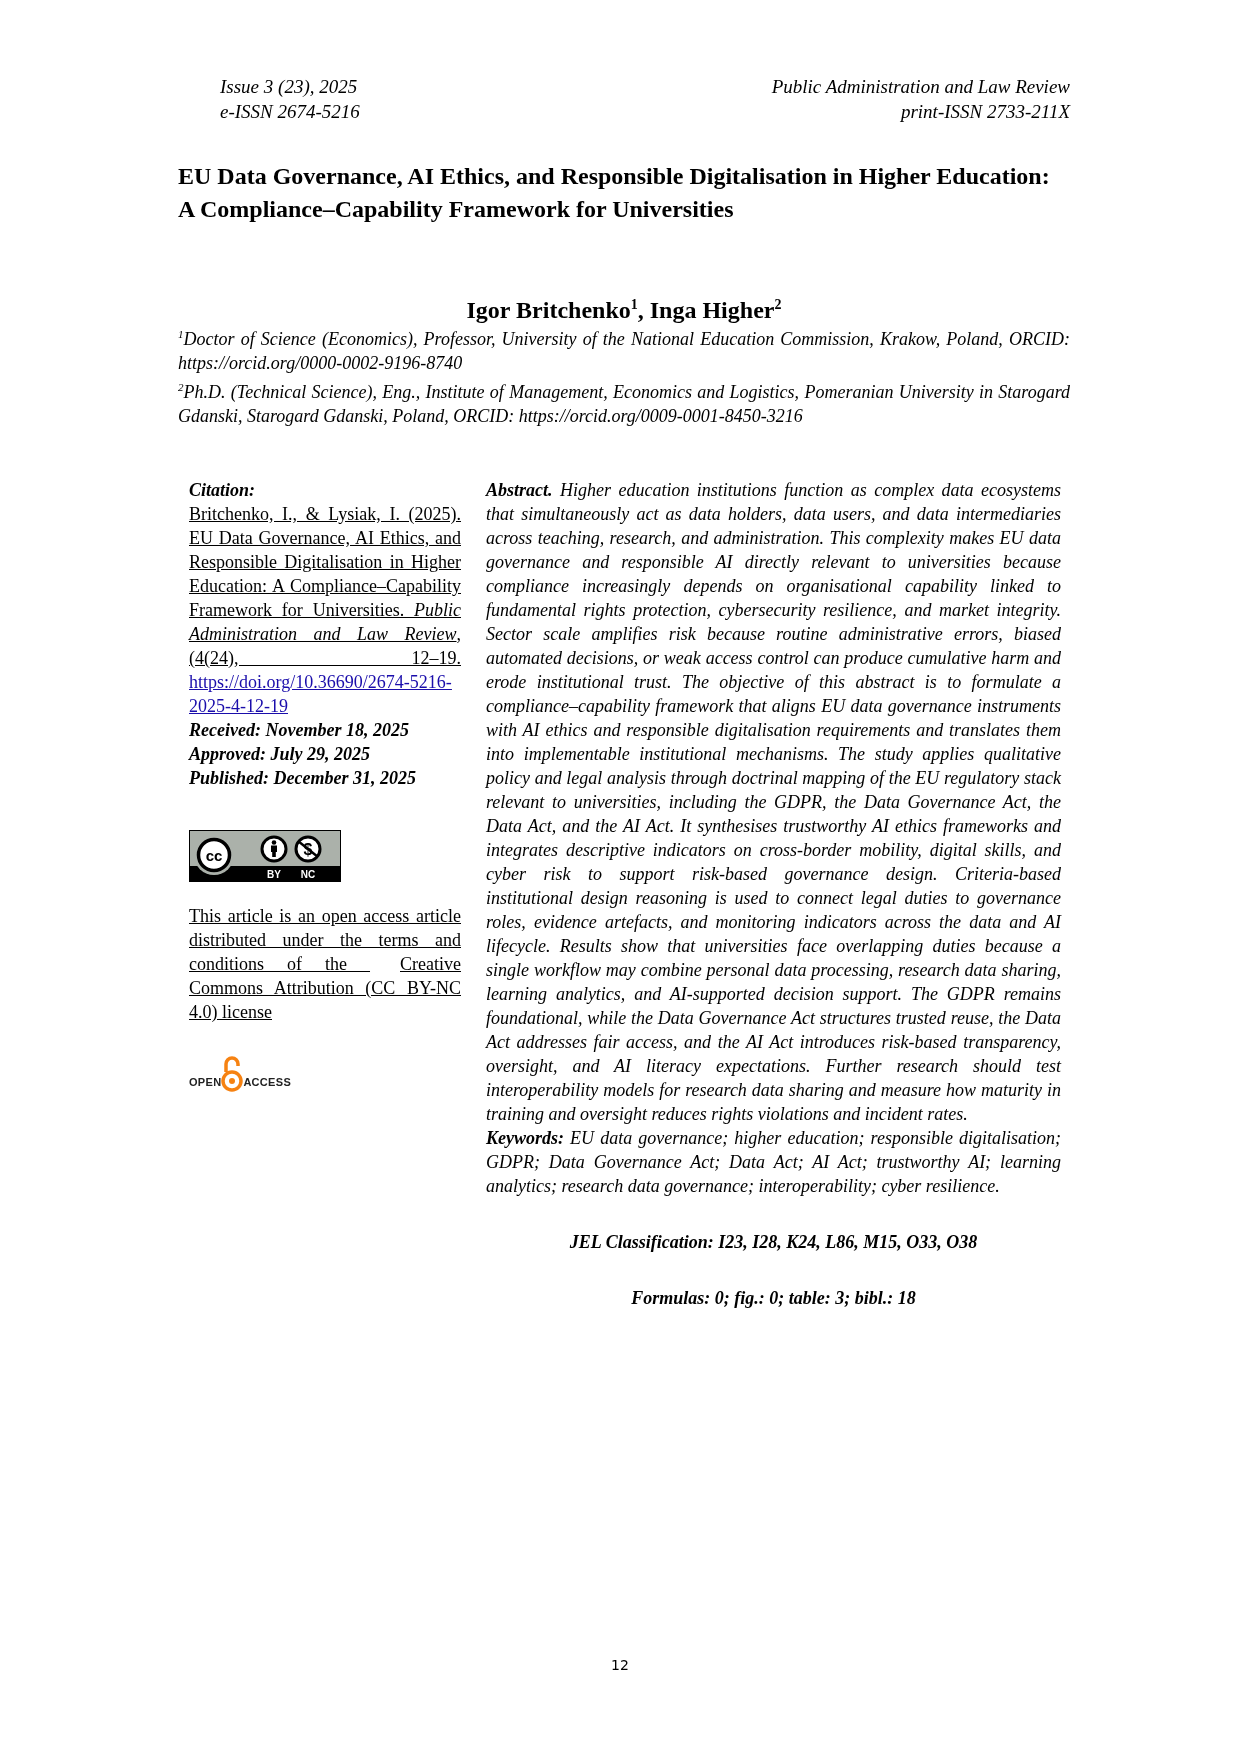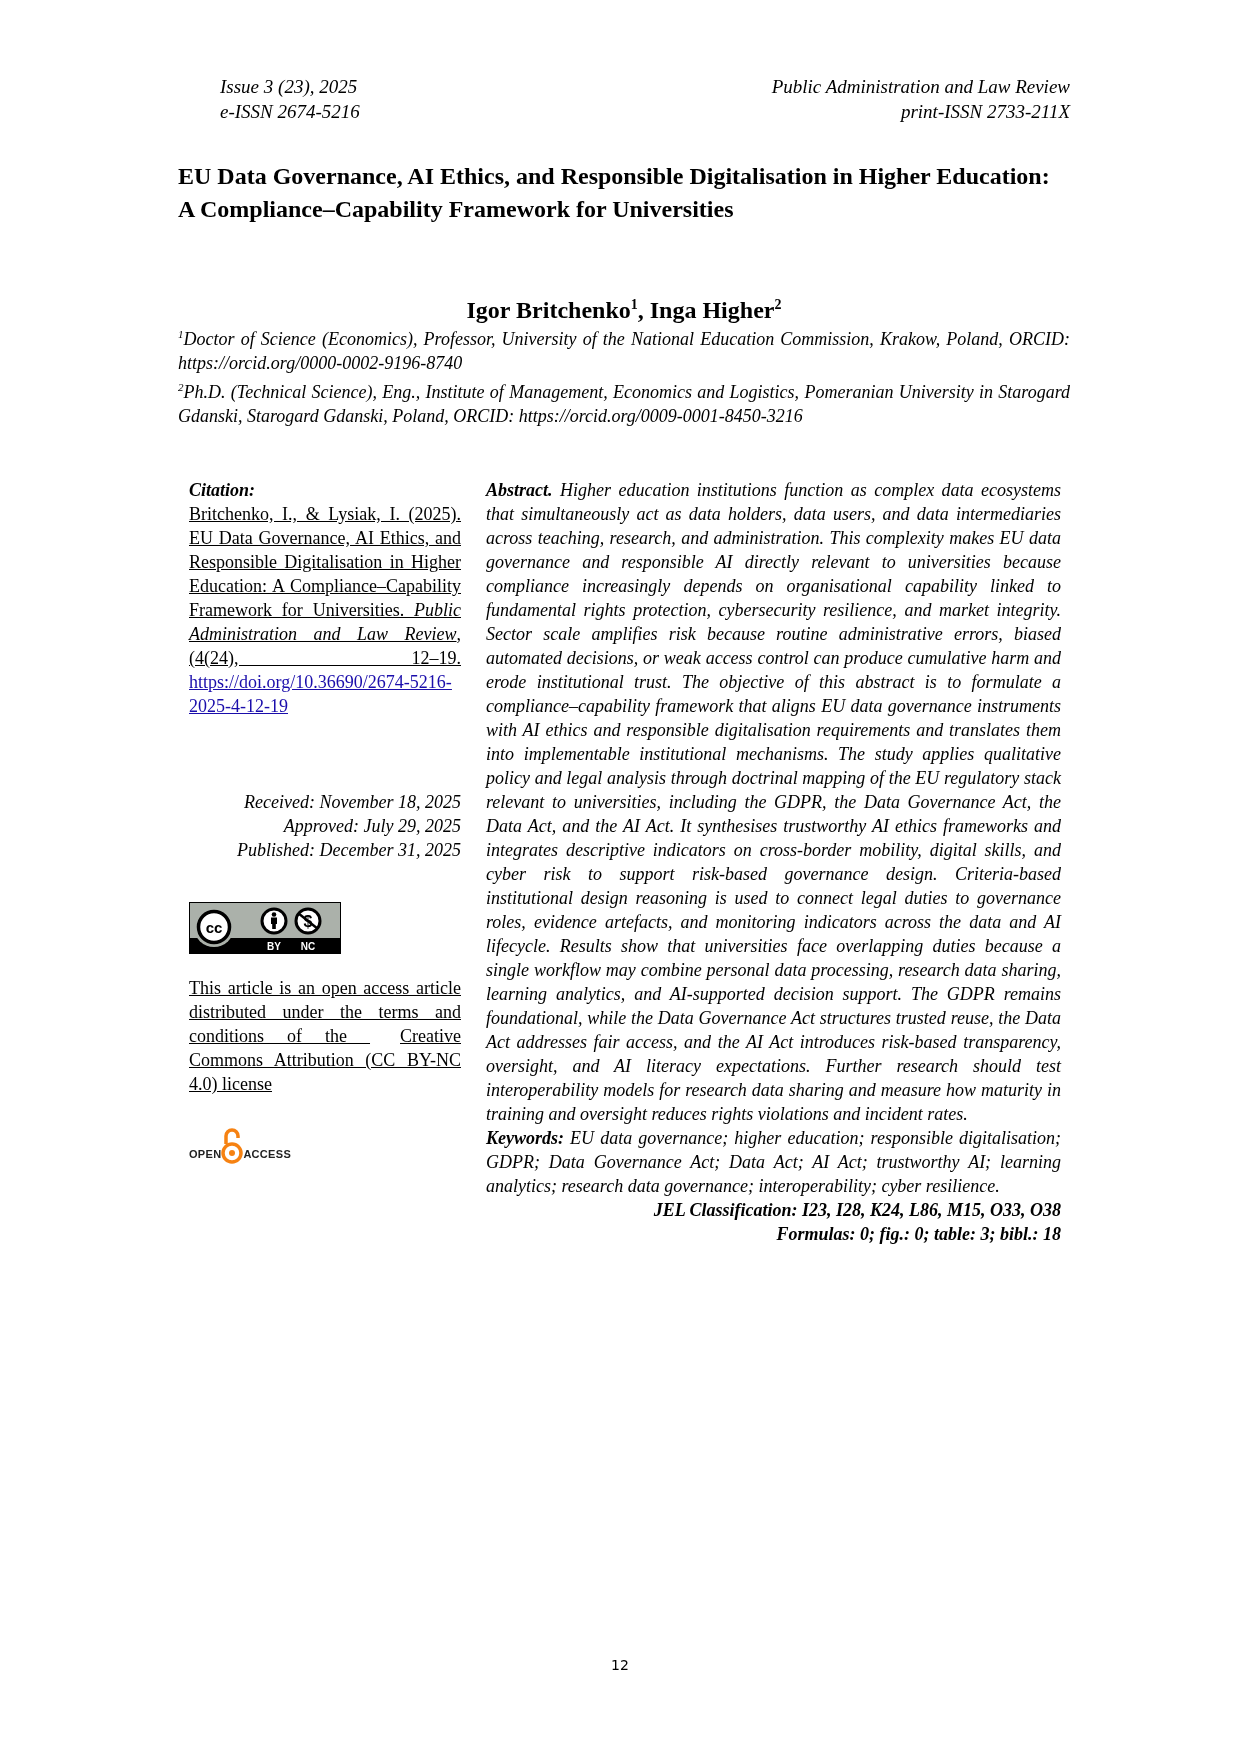--- a/index.html
+++ b/index.html
@@ -25,35 +25,35 @@
     }
     .affils sup { font-size: 11px; }
     .affil { text-align: justify; }
     .left-col {
       position: absolute; left: 189px; width: 272px; top: 478px;
       font-size: 18px; line-height: 24px;
     }
     .lbl-bi { font-weight: bold; font-style: italic; }
     .justify { text-align: justify; text-decoration: underline; }
     .doi { color: #1a0dab; text-decoration: underline; }
-    .dates { margin-top: 72px; font-weight: normal; font-style: italic; text-align: right; }
+    .dates { font-weight: bold; font-style: italic; }
     .cc-badge { margin-top: 40px; width: 152px; height: 52px; display: block; }
     .oa-text { margin-top: 22px; }
     .oa-link { text-decoration: underline; margin-left: 30px; }
     .oa-logo { margin-top: 26px; display: flex; align-items: flex-end; height: 44px; }
     .oa-word {
       font-family: "Liberation Sans", sans-serif; font-weight: bold; font-size: 11px;
       color: #222; letter-spacing: 0.3px;
     }
     .right-col {
       position: absolute; left: 486px; width: 575px; top: 478px;
       font-size: 18px; line-height: 24px; text-align: justify; font-style: italic;
     }
     .right-col b { font-style: italic; }
-    .meta-line { font-weight: bold; font-style: italic; text-align: right; }
+    .meta-line { font-weight: bold; font-style: italic; text-align: center; margin-top: 32px; }
     .page-num {
       position: absolute; top: 1657px; left: 0; width: 1240px; text-align: center;
       font-family: "DejaVu Sans", sans-serif; font-size: 14px;
     }
   </style>
 </head>
 <body>
 
 <div class="hdr hdr-left">
   <div>Issue 3 (23), 2025</div>

